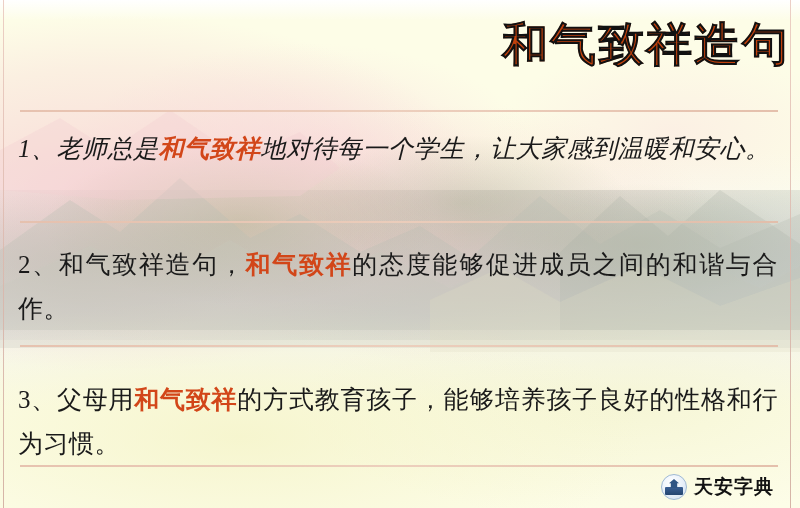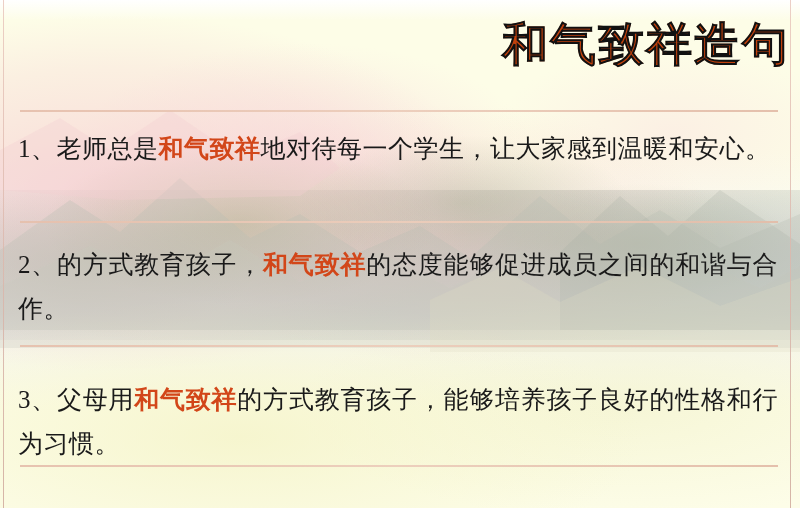--- a/index.html
+++ b/index.html
@@ -122,21 +122,21 @@
     position: absolute;
     left: 18px;
     width: 760px;
     font-family: "Liberation Serif", "DejaVu Serif", serif;
     font-size: 25px;
     line-height: 44px;
     color: #1a1a1a;
     letter-spacing: 0.5px;
     text-align: justify;
   }
-  .s1 { top: 127px; }
+  .s1 { top: 127px; font-style: italic; }
   .s2 { top: 243px; }
   .s3 { top: 378px; }
 
   .kw {
     color: #d24619;
     font-weight: 700;
   }
 
   
   .brand {
@@ -211,22 +211,26 @@
     <div class="rule rule-1"></div>
     <div class="rule rule-2"></div>
     <div class="rule rule-3"></div>
     <div class="rule rule-4"></div>
 
     <div class="sentence s1">
       <span>1、</span><span>老师总是</span><span class="kw">和气致祥</span><span>地对待每一个学生，让大家感到温暖和安心。</span>
     </div>
 
     <div class="sentence s2">
-      <span>2、</span><span>的方式教育孩子，</span><span class="kw">和气致祥</span><span>的态度能够促进成员之间的和谐与合作。</span>
+      <span>2、</span><span>和气致祥造句，</span><span class="kw">和气致祥</span><span>的态度能够促进成员之间的和谐与合作。</span>
     </div>
 
     <div class="sentence s3">
       <span>3、</span><span>父母用</span><span class="kw">和气致祥</span><span>的方式教育孩子，能够培养孩子良好的性格和行为习惯。</span>
     </div>
 
+    <div class="brand">
+      <span class="brand-logo"></span>
+      <span class="brand-name">天安字典</span>
+    </div>
 
   </div>
 </div>
 
 </body></html>

